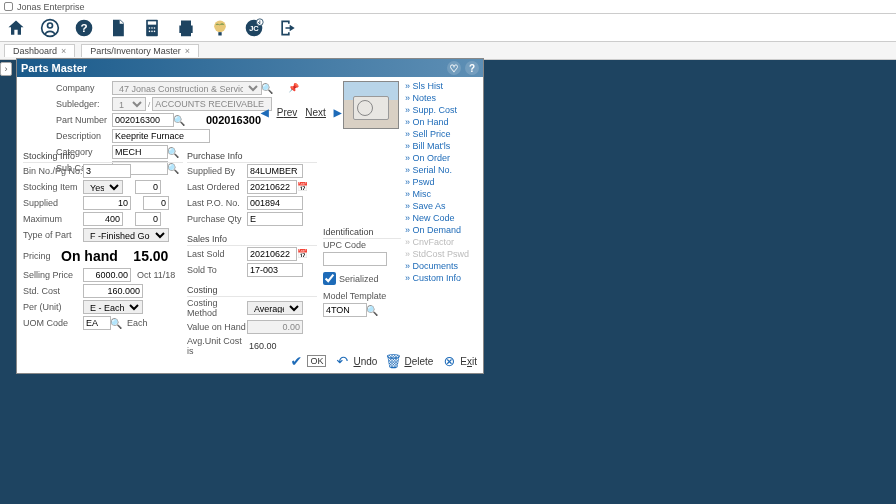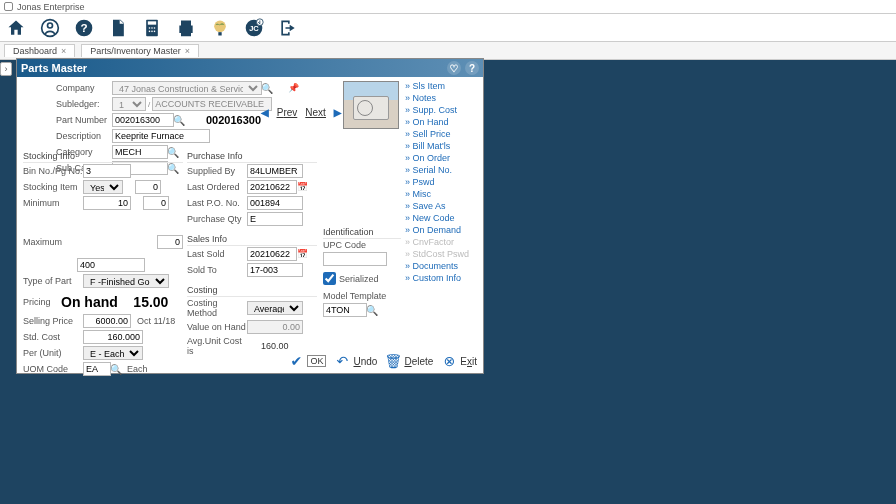--- a/index.html
+++ b/index.html
@@ -184,21 +184,21 @@
       <span class="lnk"><span class="u">P</span><span>rev</span></span>
       <span class="lnk"><span>Nex</span><span class="u">t</span></span>
       <span class="arrow">▶</span>
     </div>
 
     <div class="thumb">
         <div class="unit"></div>
       </div>
 
     <div class="sidebar-links" id="links-container">
-        <span class="lnk">Sls Item</span>
+        <span class="lnk">Sls Hist</span>
         <span class="lnk">Notes</span>
         <span class="lnk">Supp. Cost</span>
         <span class="lnk">On Hand</span>
         <span class="lnk">Sell Price</span>
         <span class="lnk">Bill Mat'ls</span>
         <span class="lnk">On Order</span>
         <span class="lnk">Serial No.</span>
         <span class="lnk">Pswd</span>
         <span class="lnk">Misc</span>
         <span class="lnk">Save As</span>
@@ -215,27 +215,27 @@
       <div class="row">
           <span class="lbl2">Bin No./Pg No.</span>
           <input type="text" style="width: 48px;" value="3">
         </div>
       <div class="row">
           <span class="lbl2">Stocking Item</span>
           <select style="width:40px"><option>Yes</option></select>
           <input type="text" style="width: 26px; margin-left: 12px; text-align: right;" value="0">
         </div>
       <div class="row">
-          <span class="lbl2">Minimum</span>
+          <span class="lbl2">Supplied</span>
           <input type="text" style="width: 48px; text-align: right;" value="10">
           <input type="text" style="width: 26px; margin-left: 12px; text-align: right;" value="0">
         </div>
       <div class="row">
           <span class="lbl2">Maximum</span>
-          <input type="text" style="width: 68px;  margin-top: 46px;" value="400">
+          <input type="text" style="width: 40px; text-align: right;" value="400">
           <input type="text" style="width: 26px; margin-left: 12px; text-align: right;" value="0">
         </div>
       <div class="row">
           <span class="lbl2">Type of Part</span>
           <select style="width:86px"><option>F -Finished Good</option></select>
         </div>
 
       <div class="row" style="margin-top:4px">
           <span class="lbl2" style="width:38px">Pricing</span>
       <span class="on-hand"><span>On hand</span> &nbsp;&nbsp; <span>15.00</span></span>
@@ -296,21 +296,21 @@
       <div class="row">
           <span class="lbl2">Costing Method</span>
           <select style="width:56px"><option>Average</option></select>
         </div>
       <div class="row">
           <span class="lbl2">Value on Hand</span>
           <input type="text" class="disabled" style="width: 56px; text-align: right;" value="0.00">
         </div>
       <div class="row">
           <span class="lbl2">Avg.Unit Cost is</span>
-          <span style="color:#333;margin-left:14px">160.00</span>
+          <span style="color:#333;margin-left:2px">160.00</span>
         </div>
     </div>
 
     <div class="col-right">
       <div class="section-title">Identification</div>
       <div class="row">
           <span style="width:54px;color:#555">UPC Code</span>
         </div>
       <div class="row">
           <input type="text" style="width: 64px;" value="">

